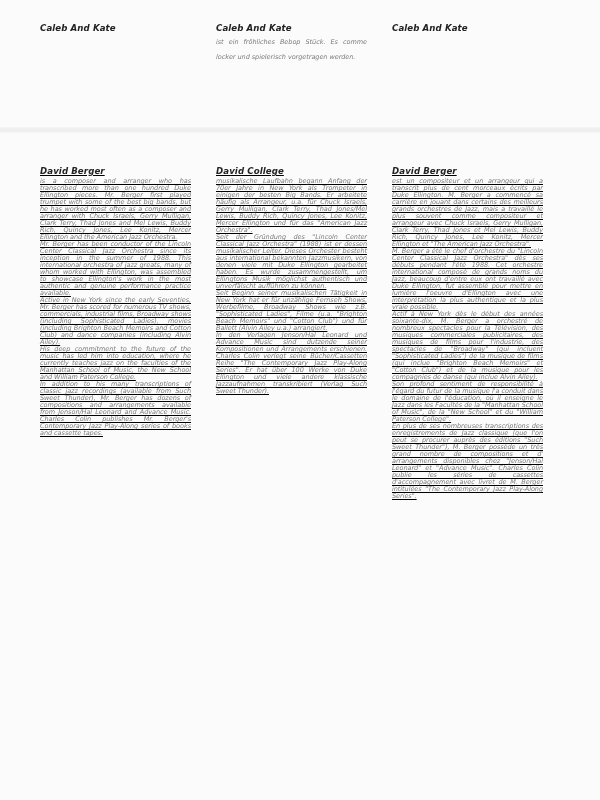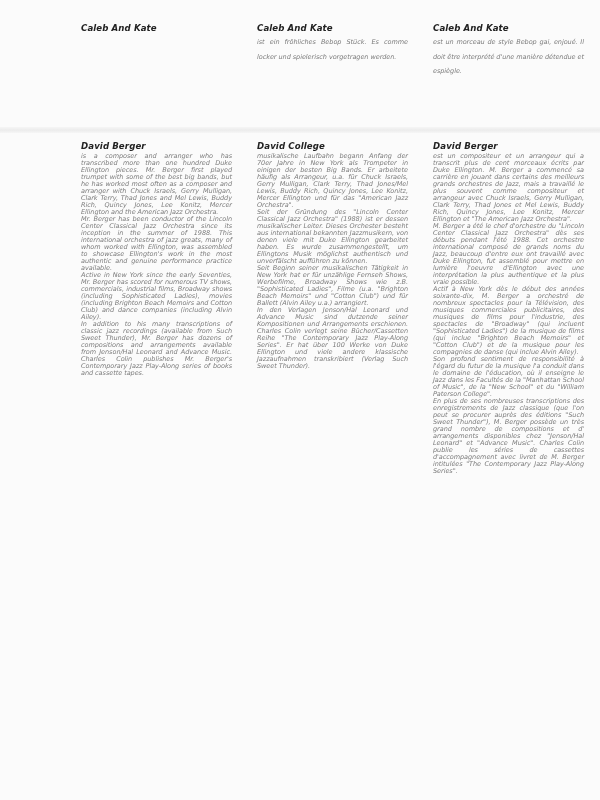--- a/index.html
+++ b/index.html
@@ -6,27 +6,27 @@
   body {
     width: 600px; height: 800px; background: #fbfbfb;
     position: relative; overflow: hidden;
     font-family: "DejaVu Sans", sans-serif;
   }
   .fold {
     position: absolute; left: 0; top: 127px; width: 600px; height: 6px;
     background: linear-gradient(#f6f6f6, #ececec, #f6f6f6);
   }
   .col {
-    position: absolute; width: 151px; margin-left: 41px;
+    position: absolute; width: 151px;
   }
   .c1 { left: 40px; }
   .c2 { left: 216px; }
   .c3 { left: 392px; }
   .top { top: 22px; }
-  .main { top: 140px; }
+  .main { top: 165px; text-decoration: underline; }
   h3 {
     margin: 0 0 1px 0; font-size: 8.6px; font-weight: bold; font-style: italic;
     color: #222; letter-spacing: 0.1px; line-height: 12px;
   }
   p {
     margin: 0; font-size: 6.5px; font-style: italic; color: #7a7a7a;
     line-height: 7px; text-align: justify; letter-spacing: -0.05px;
     font-family: "DejaVu Sans", sans-serif; font-weight: 300;
   }
   .top p { line-height: 14.5px; }
@@ -38,28 +38,28 @@
 
 <div class="col c1 top">
   <h3>Caleb And Kate</h3>
 </div>
 <div class="col c2 top">
   <h3>Caleb And Kate</h3>
   <p>ist ein fröhliches Bebop Stück. Es comme locker und spielerisch vorgetragen werden.</p>
 </div>
 <div class="col c3 top">
   <h3>Caleb And Kate</h3>
-  <p>est un morceau de style Bebop gai, enjoué. Il doit être interprété d'une manière détendue et espiègle.</p>
 </div>
 
 <div class="col c1 main">
   <h3>David Berger</h3>
   <p>is a composer and arranger who has transcribed more than one hundred Duke Ellington pieces. Mr. Berger first played trumpet with some of the best big bands, but he has worked most often as a composer and arranger with Chuck Israels, Gerry Mulligan, Clark Terry, Thad Jones and Mel Lewis, Buddy Rich, Quincy Jones, Lee Konitz, Mercer Ellington and the American Jazz Orchestra.</p>
   <p>Mr. Berger has been conductor of the Lincoln Center Classical Jazz Orchestra since its inception in the summer of 1988. This international orchestra of jazz greats, many of whom worked with Ellington, was assembled to showcase Ellington's work in the most authentic and genuine performance practice available.</p>
   <p>Active in New York since the early Seventies, Mr. Berger has scored for numerous TV shows, commercials, industrial films, Broadway shows (including Sophisticated Ladies), movies (including Brighton Beach Memoirs and Cotton Club) and dance companies (including Alvin Ailey).</p>
+  <p>His deep commitment to the future of the music has led him into education, where he currently teaches jazz on the faculties of the Manhattan School of Music, the New School and William Paterson College.</p>
   <p>In addition to his many transcriptions of classic jazz recordings (available from Such Sweet Thunder), Mr. Berger has dozens of compositions and arrangements available from Jenson/Hal Leonard and Advance Music. Charles Colin publishes Mr. Berger's Contemporary Jazz Play-Along series of books and cassette tapes.</p>
 </div>
 <div class="col c2 main">
   <h3>David College</h3>
   <p>musikalische Laufbahn begann Anfang der 70er Jahre in New York als Trompeter in einigen der besten Big Bands. Er arbeitete häufig als Arrangeur, u.a. für Chuck Israels, Gerry Mulligan, Clark Terry, Thad Jones/Mel Lewis, Buddy Rich, Quincy Jones, Lee Konitz, Mercer Ellington und für das "American Jazz Orchestra".</p>
   <p>Seit der Gründung des "Lincoln Center Classical Jazz Orchestra" (1988) ist er dessen musikalischer Leiter. Dieses Orchester besteht aus international bekannten Jazzmusikern, von denen viele mit Duke Ellington gearbeitet haben. Es wurde zusammengestellt, um Ellingtons Musik möglichst authentisch und unverfälscht aufführen zu können.</p>
   <p>Seit Beginn seiner musikalischen Tätigkeit in New York hat er für unzählige Fernseh Shows, Werbefilme, Broadway Shows wie z.B. "Sophisticated Ladies", Filme (u.a. "Brighton Beach Memoirs" und "Cotton Club") und für Ballett (Alvin Ailey u.a.) arrangiert.</p>
   <p>In den Verlagen Jenson/Hal Leonard und Advance Music sind dutzende seiner Kompositionen und Arrangements erschienen. Charles Colin verlegt seine Bücher/Cassetten Reihe "The Contemporary Jazz Play-Along Series". Er hat über 100 Werke von Duke Ellington und viele andere klassische Jazzaufnahmen transkribiert (Verlag Such Sweet Thunder).</p>
 </div>
 <div class="col c3 main">

